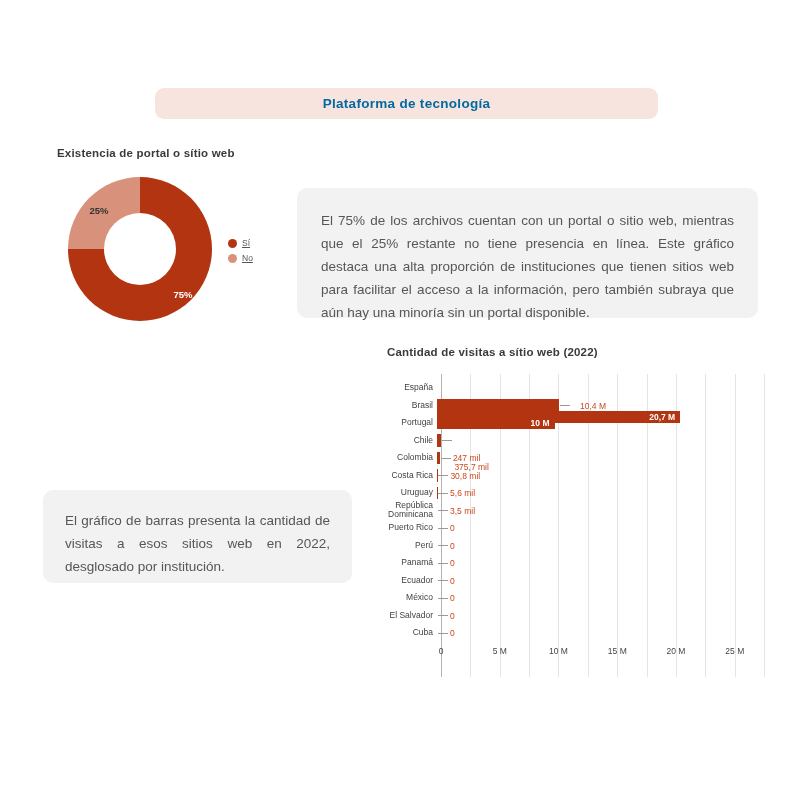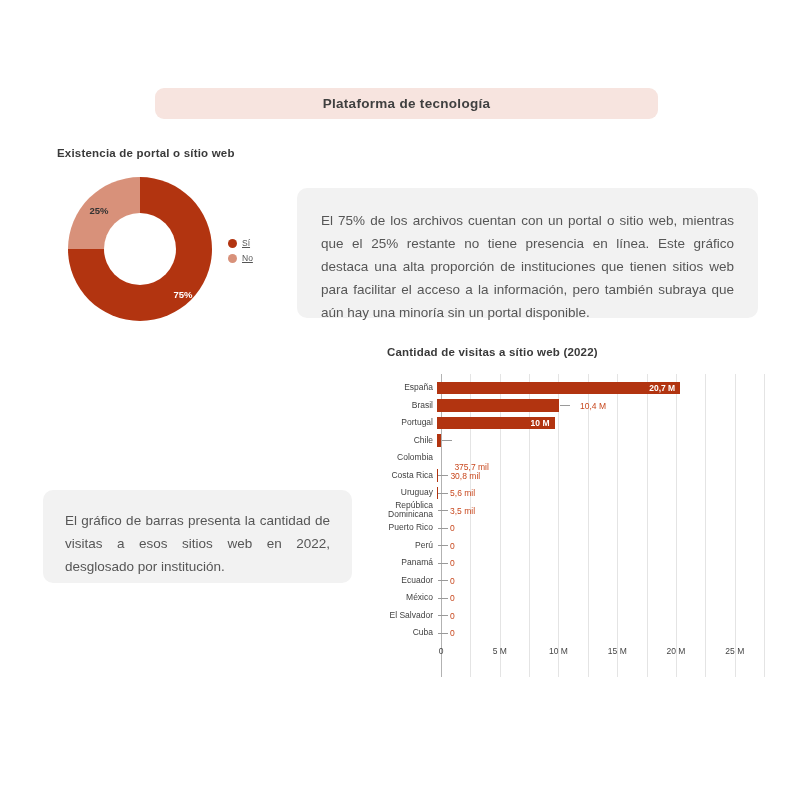--- a/index.html
+++ b/index.html
@@ -6,21 +6,21 @@
   html,body { background:#ffffff; }
   .page {
     position:relative; width:800px; height:800px; background:#ffffff;
     font-family:"Liberation Sans", sans-serif; overflow:hidden;
   }
   .banner {
     position:absolute; left:155px; top:88px; width:503px; height:31px;
     background:#f7e4df; border-radius:9px;
     display:flex; align-items:center; justify-content:center;
   }
-  .banner span { color:#404040; font-size:13.5px; font-weight:bold; letter-spacing:.3px; }
+  .banner span { color:#0369a1; font-size:13.5px; font-weight:bold; letter-spacing:.3px; }
 
   .donut-title {
     position:absolute; left:57px; top:147px;
     font-size:11.5px; font-weight:bold; color:#3a3a3a; letter-spacing:.2px;
   }
   .donut {
     position:absolute; left:68px; top:177px; width:144px; height:144px; border-radius:50%;
   }
   .donut-hole {
     position:absolute; left:50%; top:50%; width:72px; height:72px;
@@ -101,21 +101,21 @@
   <div class="insight insight-web">El 75% de los archivos cuentan con un portal o sitio web, mientras que el 25% restante no tiene presencia en línea. Este gráfico destaca una alta proporción de instituciones que tienen sitios web para facilitar el acceso a la información, pero también subraya que aún hay una minoría sin un portal disponible.</div>
 
   <div class="bar-title">Cantidad de visitas a sítio web (2022)</div>
 
   <div class="bar-chart">
     <div class="bar-rows" id="bar-rows">
       <div class="grid-area"></div>
     <div class="bar-row">
           <div class="row-label">España</div>
           <div class="row-area">
-            <div class="bar" style="width: 243.2px; background: rgb(178, 52, 16);">
+            <div class="bar" style="width: 243.2px; background: rgb(178, 52, 16); margin-top: 29px;">
               <span class="in-label">20,7 M</span>
             </div>
           </div>
         </div>
         <div class="bar-row">
           <div class="row-label">Brasil</div>
           <div class="row-area">
             <div class="bar" style="width: 122.2px; background: rgb(178, 52, 16);"></div>
             <div class="leader" style="left: 123.2px;"></div>
             <span class="out-label" style="left: 143px;">10,4 M</span>
@@ -132,20 +132,25 @@
         <div class="bar-row">
           <div class="row-label">Chile</div>
           <div class="row-area">
             <div class="bar" style="width: 4.4px; background: rgb(178, 52, 16);"></div>
             <div class="leader" style="left: 5.4px;"></div>
             <span class="out-label" style="left: 17.4px; margin-top: 26px;">375,7 mil</span>
           </div>
         </div>
         <div class="bar-row">
           <div class="row-label">Colombia</div>
+          <div class="row-area">
+            <div class="bar" style="width: 2.9px; background: rgb(178, 52, 16);"></div>
+            <div class="leader" style="left: 3.9px;"></div>
+            <span class="out-label" style="left: 15.9px;">247 mil</span>
+          </div>
         </div>
         <div class="bar-row">
           <div class="row-label">Costa Rica</div>
           <div class="row-area">
             <div class="bar" style="width: 0.4px; background: rgb(178, 52, 16);"></div>
             <div class="leader" style="left: 1.4px;"></div>
             <span class="out-label" style="left: 13.4px;">30,8 mil</span>
           </div>
         </div>
         <div class="bar-row">

